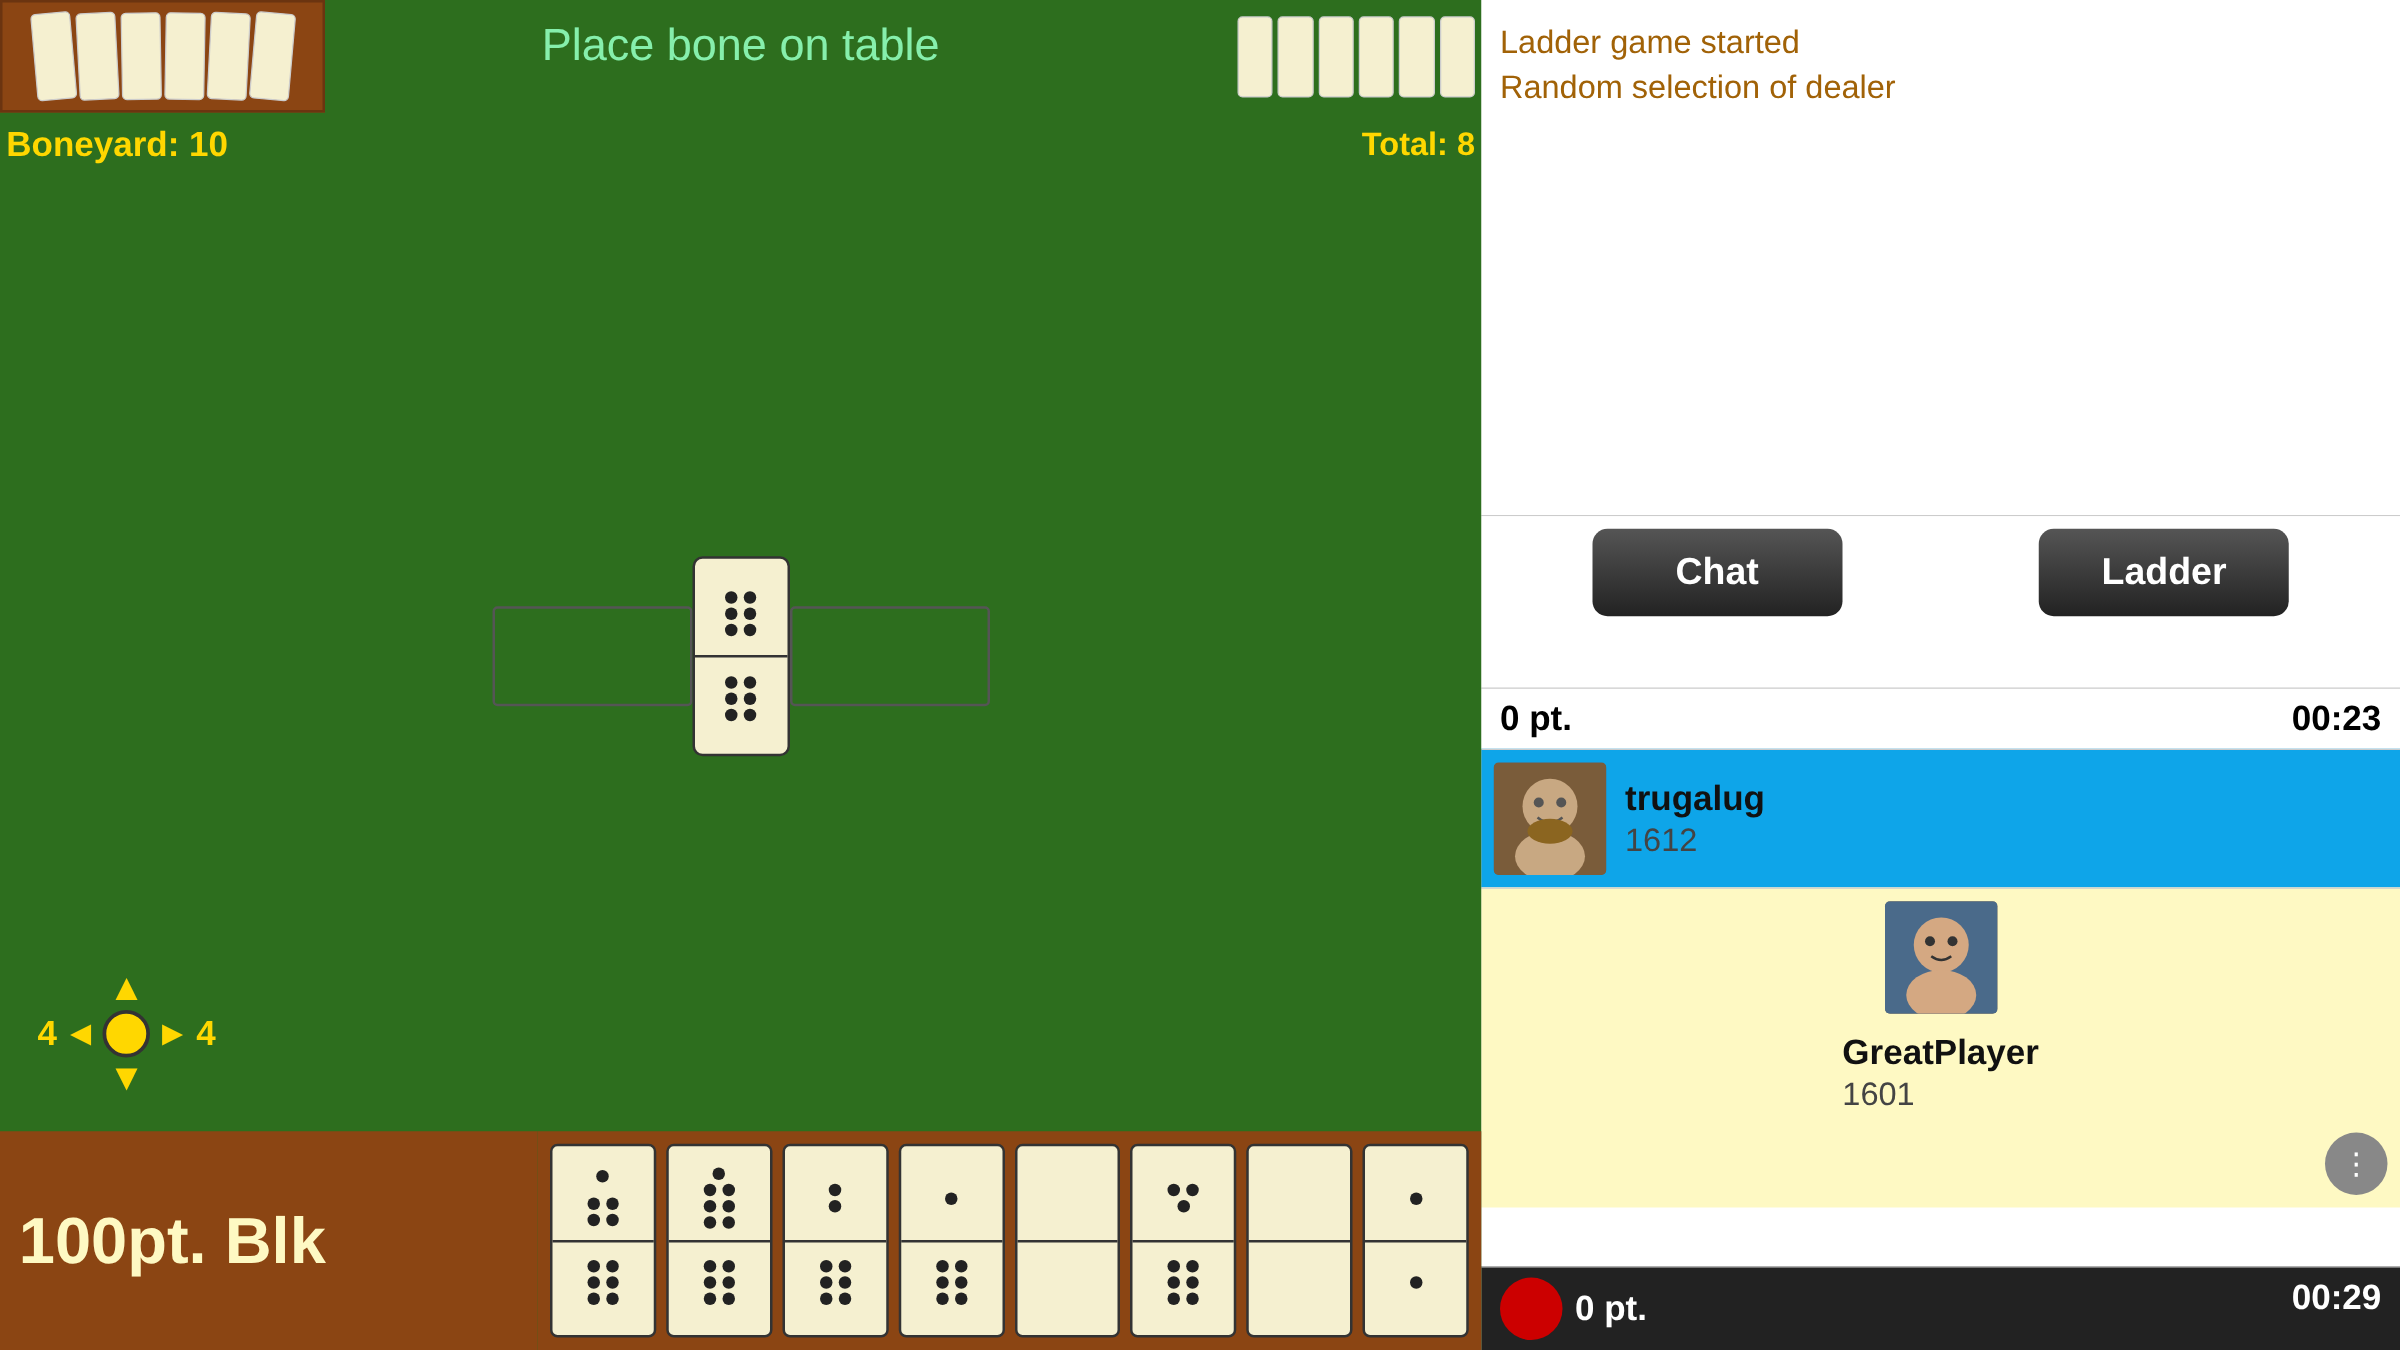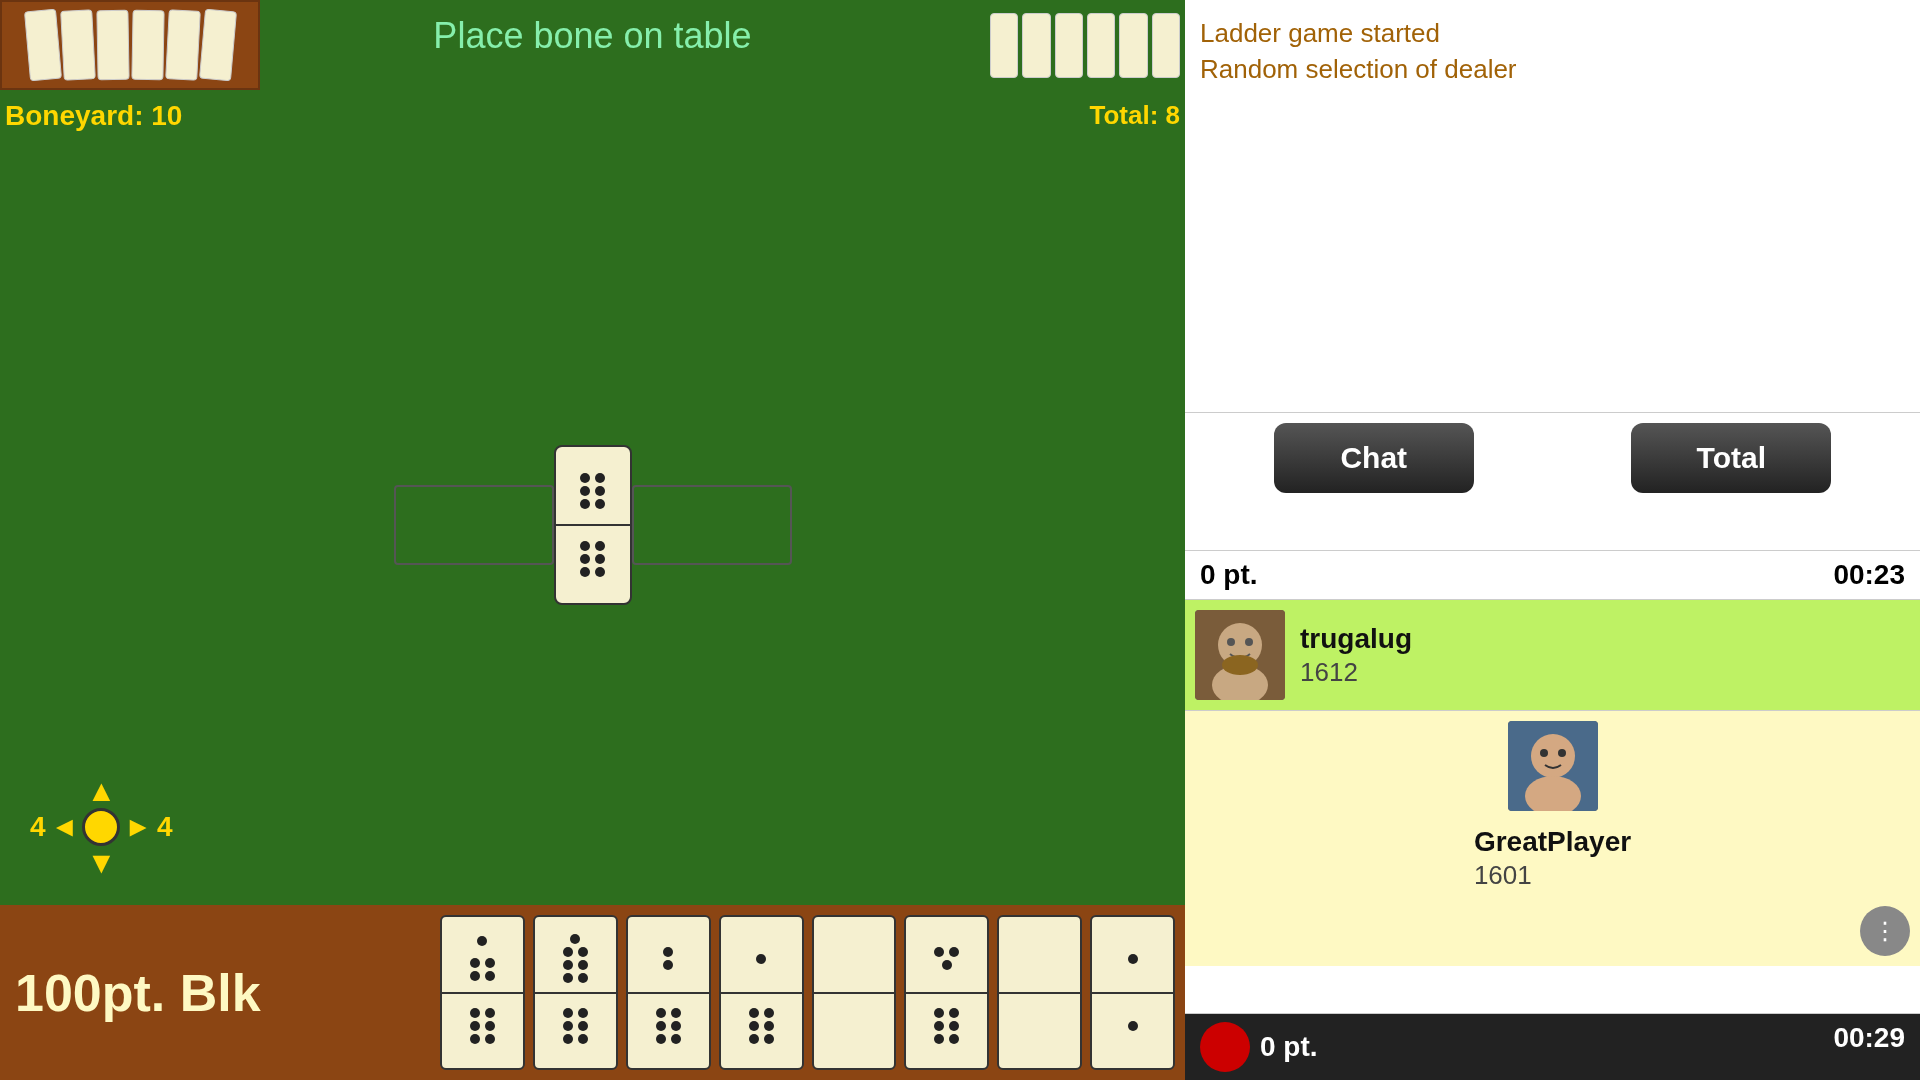--- a/index.html
+++ b/index.html
@@ -297,21 +297,21 @@
       font-weight: bold;
       cursor: pointer;
       min-width: 200px;
     }
 
     
     .player-info {
       display: flex;
       align-items: center;
       padding: 10px;
-      background: #bef264;
+      background: #0ea5e9;
       border-top: 1px solid #ccc;
       gap: 15px;
     }
 
     .player-avatar {
       width: 90px;
       height: 90px;
       background-color: #666;
       border-radius: 4px;
       overflow: hidden;
@@ -645,21 +645,21 @@
 
 <div class="right-panel">
 
   <div class="game-log">
     <div>Ladder game started</div>
     <div>Random selection of dealer</div>
   </div>
 
   <div class="action-buttons">
     <button class="action-btn">Chat</button>
-    <button class="action-btn">Total</button>
+    <button class="action-btn">Ladder</button>
   </div>
 
   <div class="score-time-row">
     <span>0 pt.</span>
     <span>00:23</span>
   </div>
 
   <div class="player-info">
     <div class="player-avatar">
       

